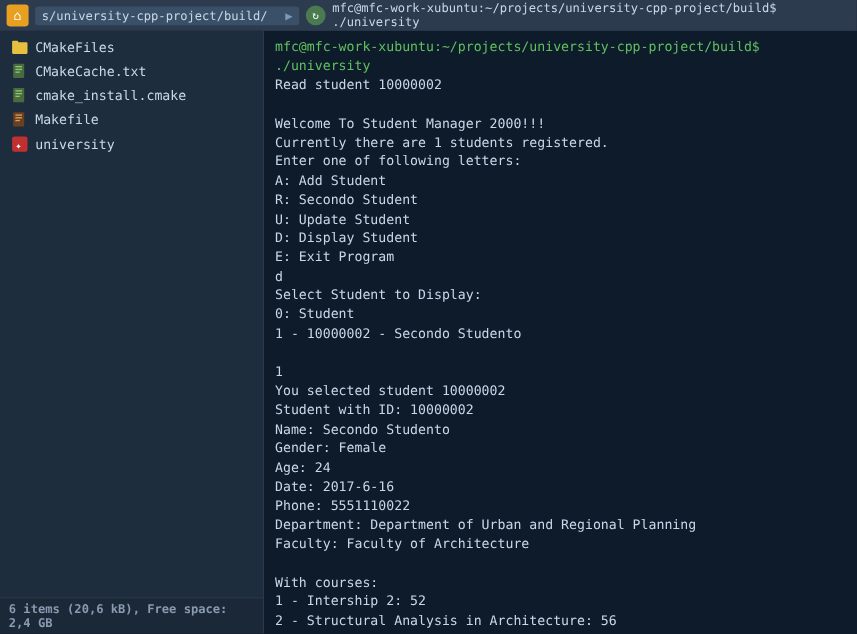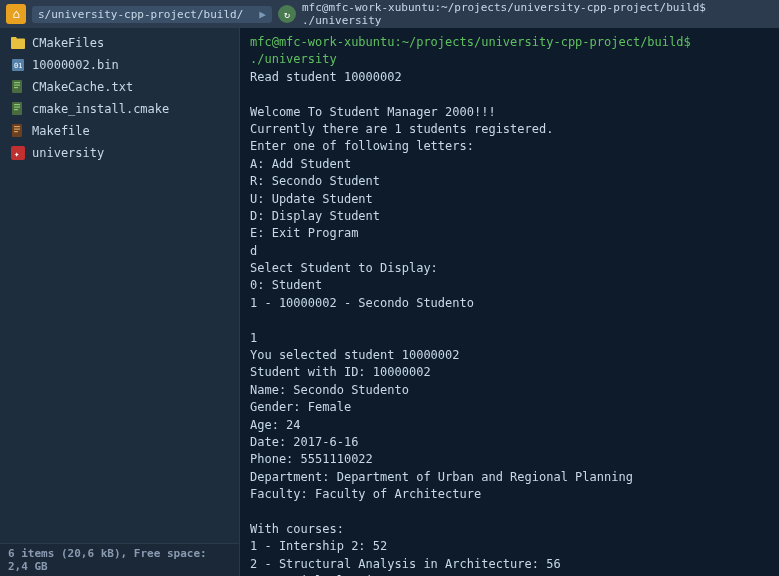--- a/index.html
+++ b/index.html
@@ -152,29 +152,20 @@
   <div id="sidebar">
     <div class="file-list">
 
     <div class="file-item">
           <div class="file-icon">
             <svg width="16" height="16" viewBox="0 0 16 16">
               <path d="M1 3 Q1 2 2 2 L6 2 L7 3.5 L14 3.5 Q15 3.5 15 4.5 L15 13 Q15 14 14 14 L2 14 Q1 14 1 13 Z" fill="#e8c040"></path>
             </svg>
           </div>
           <span>CMakeFiles</span>
-        </div>
-        <div class="file-item">
-          <div class="file-icon">
-            <svg width="16" height="16" viewBox="0 0 16 16">
-              <rect x="2" y="2" width="12" height="12" rx="1" fill="#5580a8"></rect>
-              <text x="4" y="11" font-size="7" fill="white" font-family="monospace">01</text>
-            </svg>
-          </div>
-          <span>10000002.bin</span>
         </div>
         <div class="file-item">
           <div class="file-icon">
             <svg width="16" height="16" viewBox="0 0 16 16">
               <rect x="2" y="1" width="10" height="13" rx="1" fill="#4a6a40"></rect>
               <rect x="4" y="3" width="6" height="1.2" fill="#88c870"></rect>
               <rect x="4" y="5.5" width="6" height="1.2" fill="#88c870"></rect>
               <rect x="4" y="8" width="4" height="1.2" fill="#88c870"></rect>
             </svg>
           </div>

